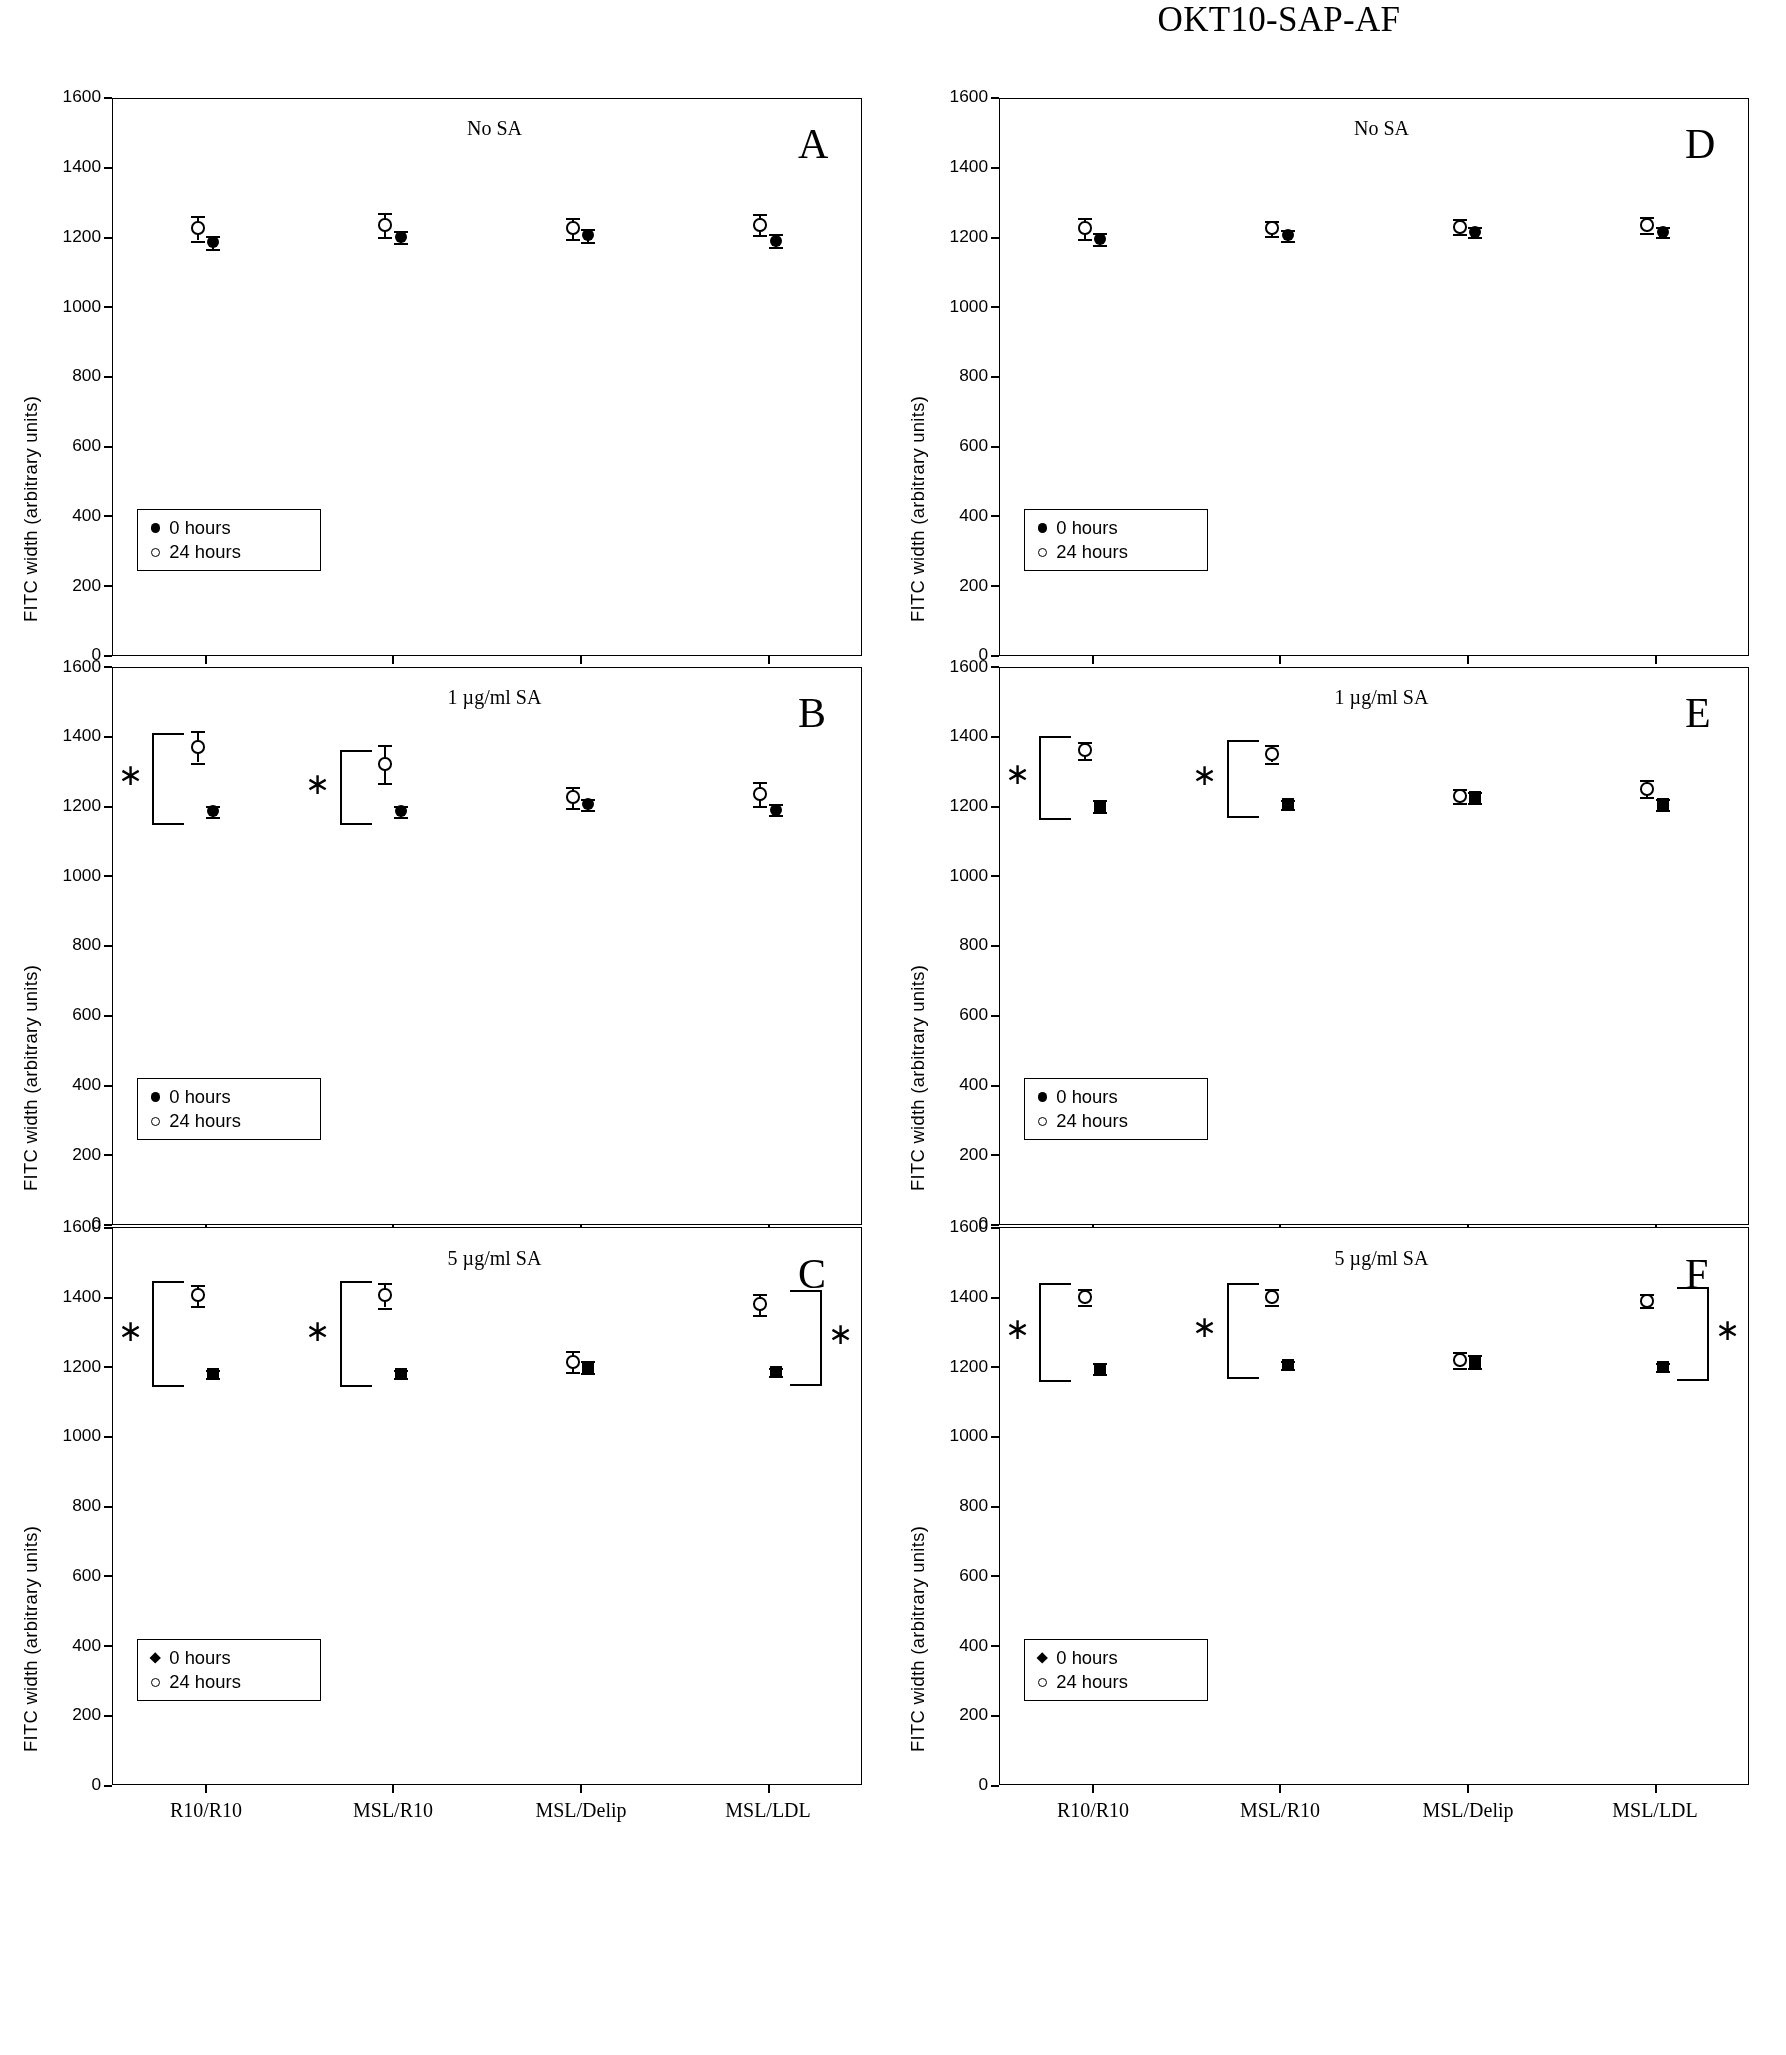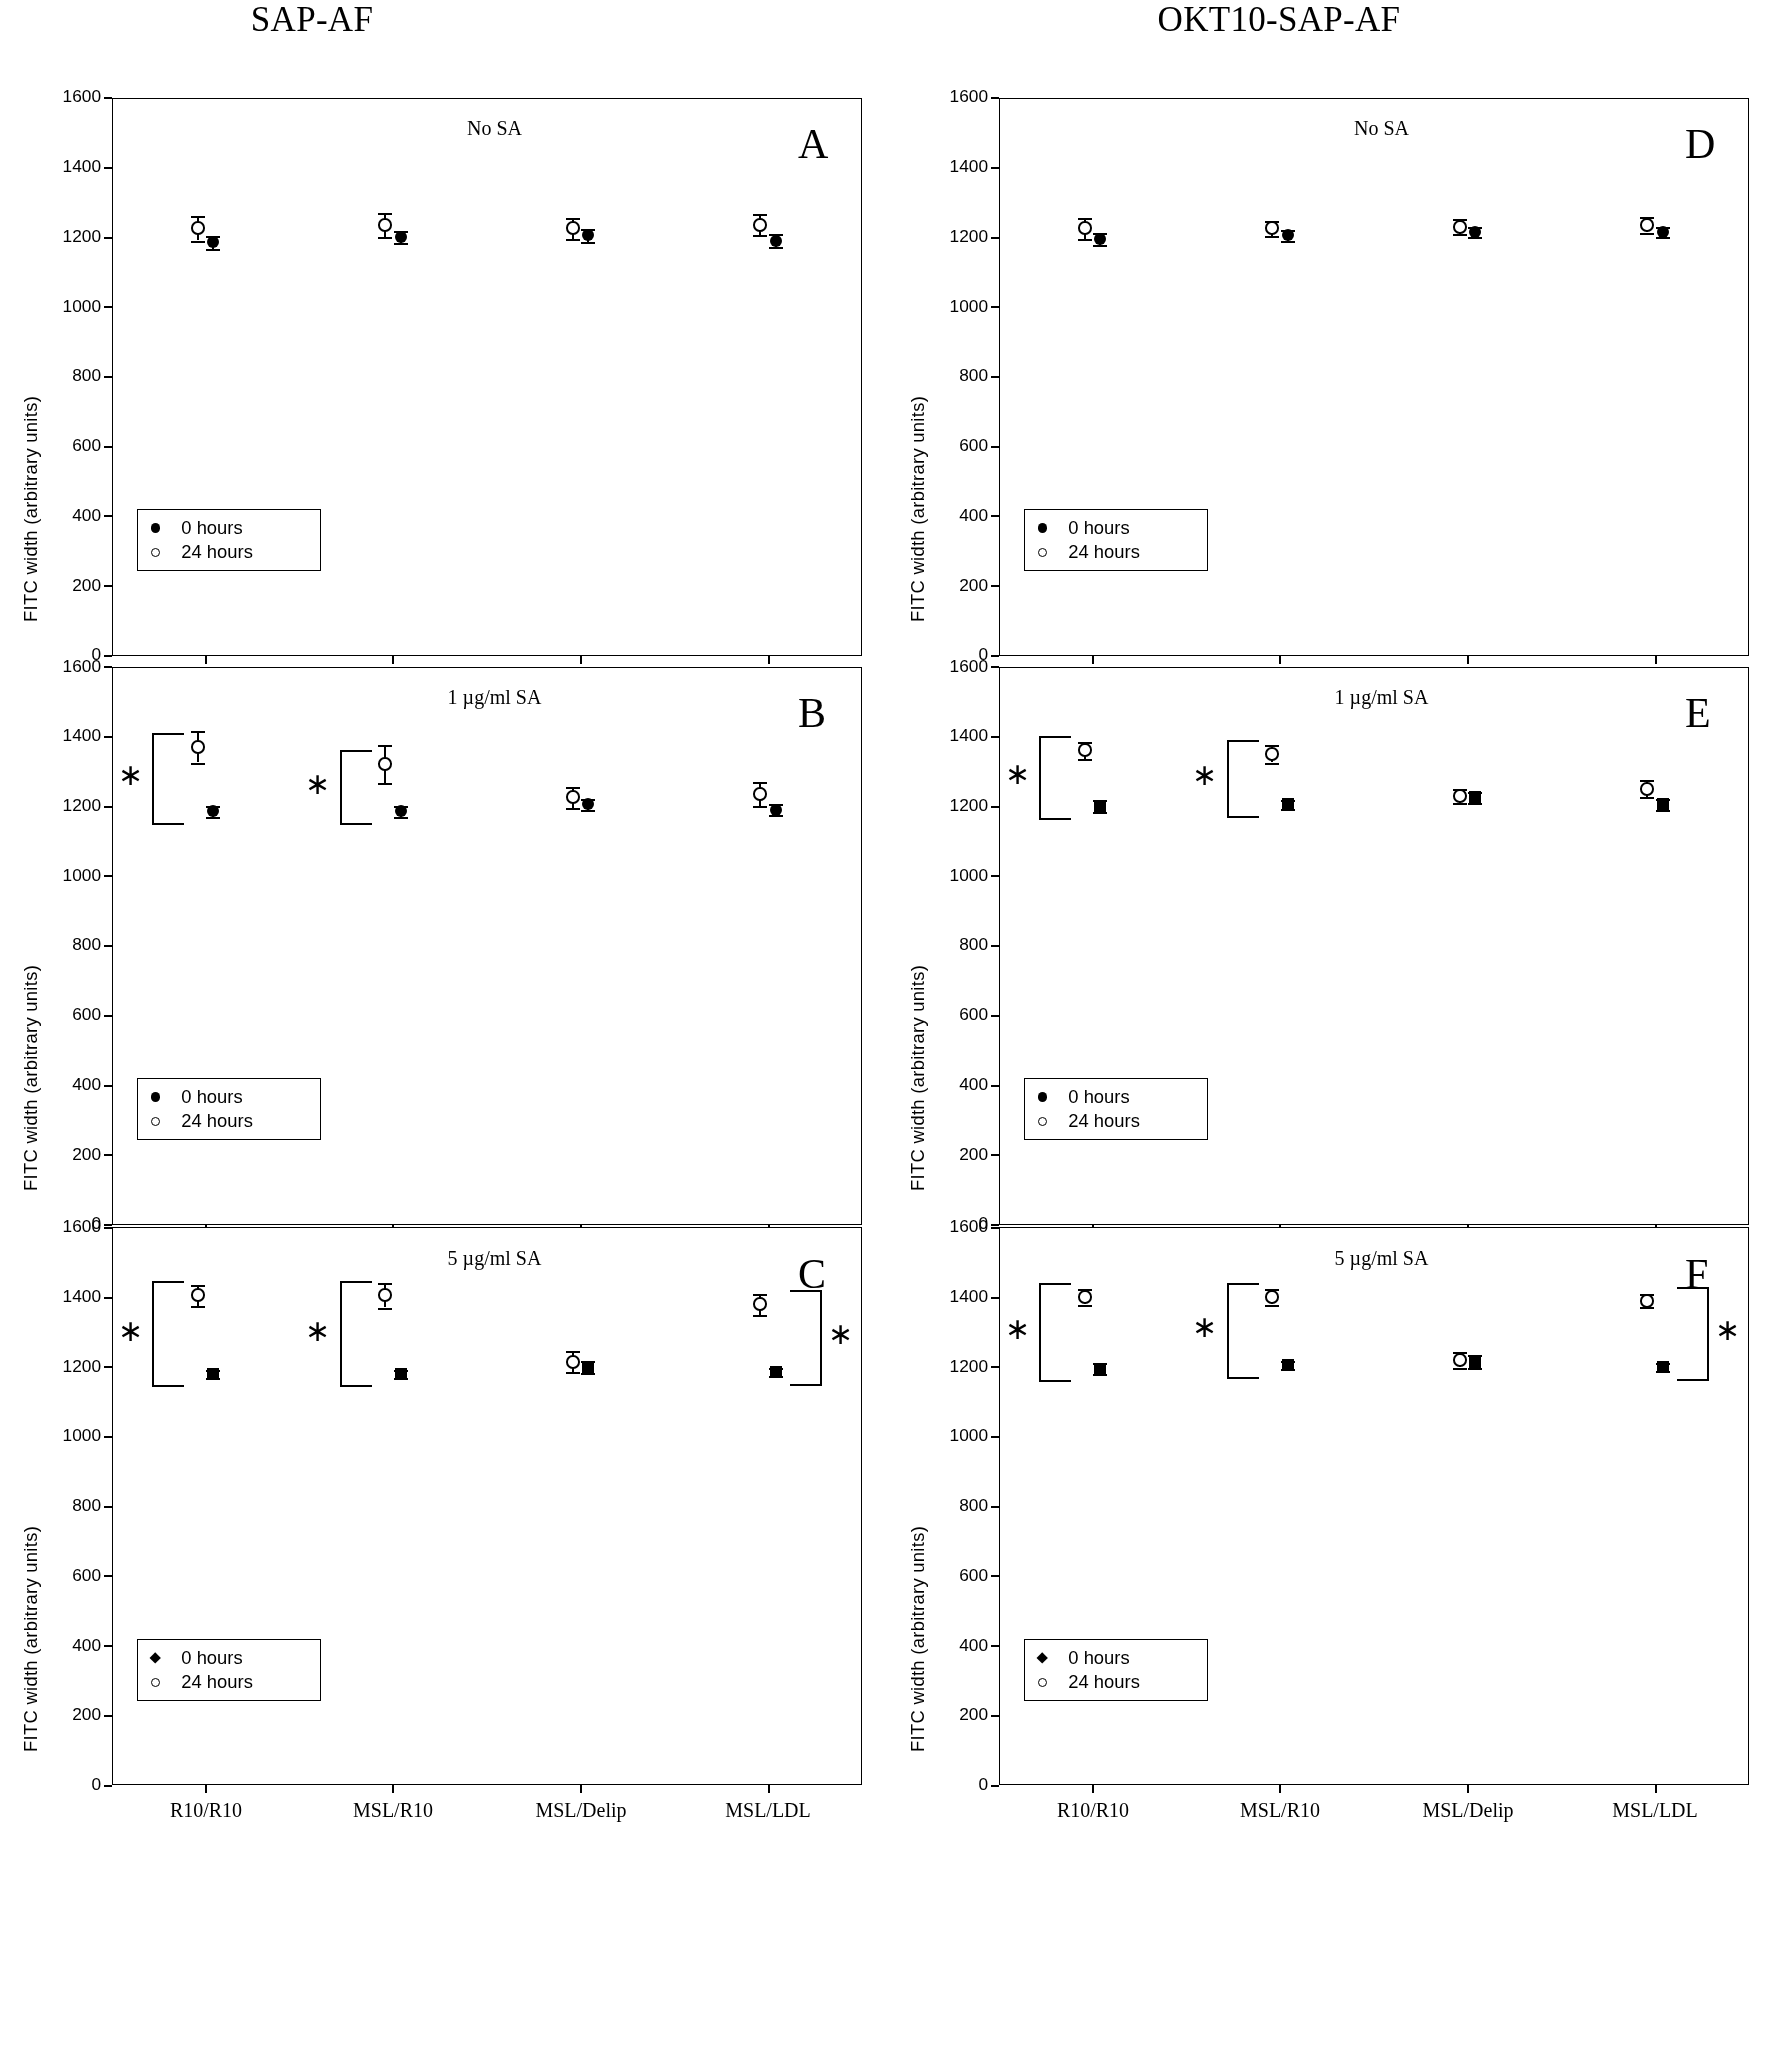--- a/index.html
+++ b/index.html
@@ -70,21 +70,20 @@
     border:1.7px solid #000;
     background:#fff;
     box-sizing:border-box;
     padding:5.6px 7.8px 5.6px 7.8px;
   }
   .legend-row{
     display:flex;
     align-items:center;
     height:24.5px;
     white-space:nowrap;
-    gap:12px;
   }
   .legend-sym{
     width:19px;
     display:flex;
     align-items:center;
     justify-content:center;
   }
   .legend-txt{
     font-size:18.4px;
     font-family:"Liberation Sans",sans-serif;
@@ -143,21 +142,20 @@
     font-size:30px;
     font-family:"Liberation Serif",serif;
     line-height:1;
   }
 </style>
 </head>
 <body>
 
 <div class="page">
 
-  <div class="col-title" style="left:61px; top:0px; width:502px;">SAP-AF</div>
   <div class="col-title" style="left:972px; top:0px; width:614px;">OKT10-SAP-AF</div>
 
   <div id="panels">
       <div class="panel" style="left:0;top:0;width:1787px;height:2056px;">
         <div class="plotframe" style="left:112px;top:98px;width:750px;height:558px;"></div>
         <div class="ylabel" style="left:19.5px; top:622px;">FITC width (arbitrary units)</div>
         <div class="ytick" style="left:42px; top:644px; width:59px;">0</div>
         <div class="ytickmark" style="left:104px; top:655px;"></div>
         <div class="ytick" style="left:42px; top:575px; width:59px;">200</div>
         <div class="ytickmark" style="left:104px; top:585px;"></div>

